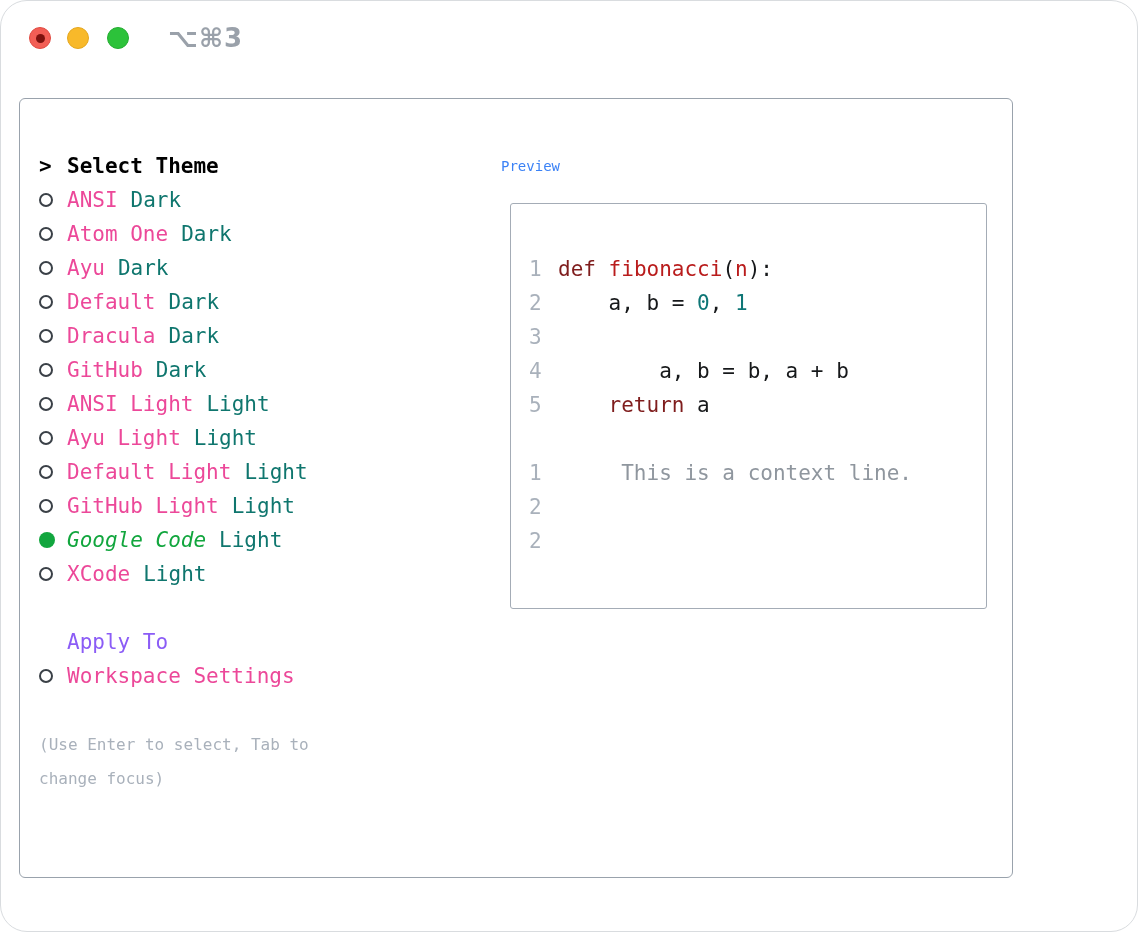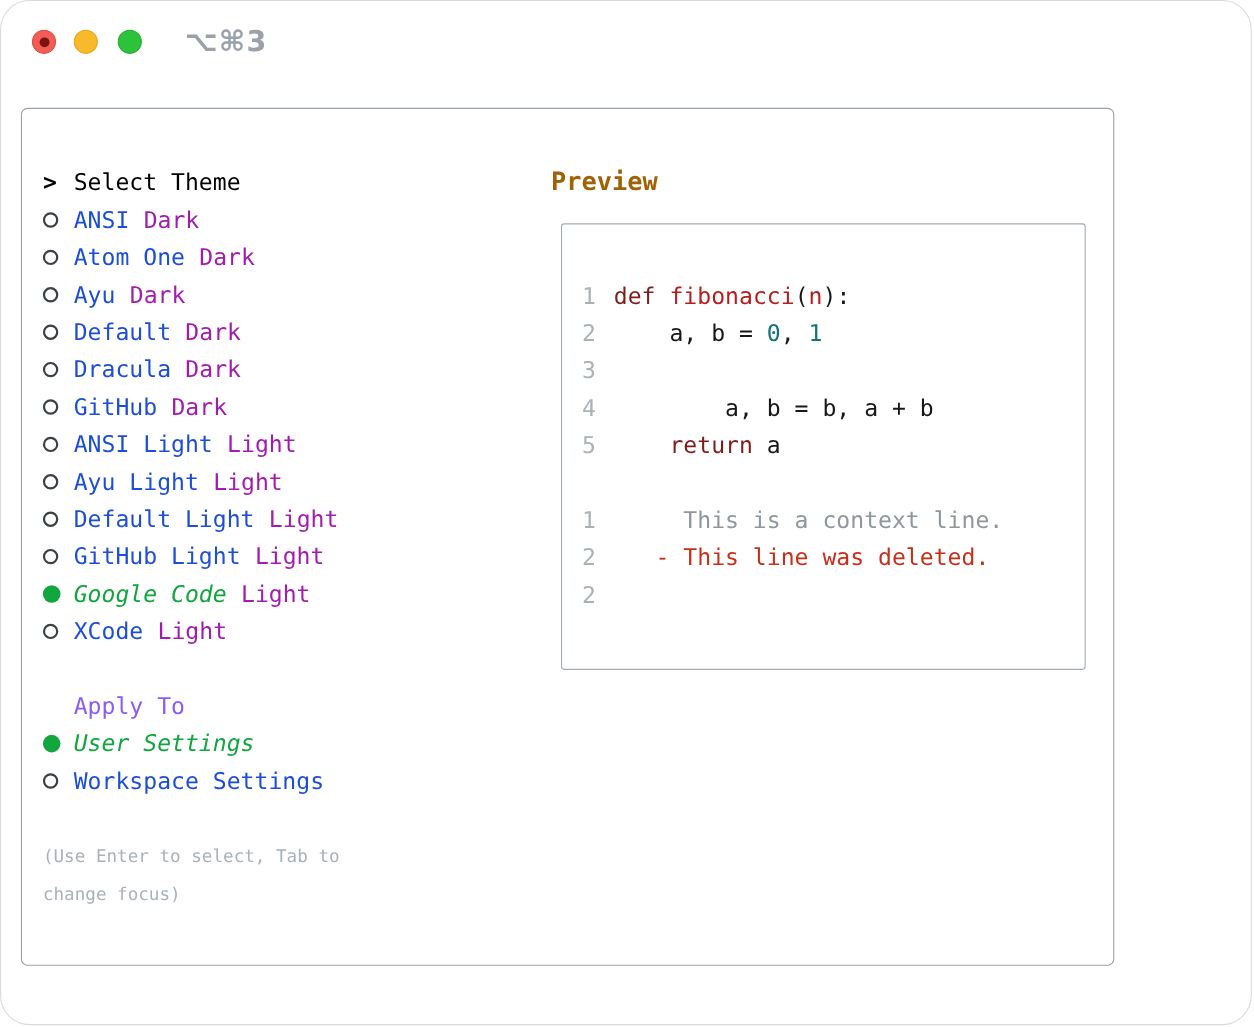--- a/index.html
+++ b/index.html
@@ -41,37 +41,37 @@
     width: 994px; height: 780px;
     border: 1.5px solid #99a2ac;
     border-radius: 6px;
     box-sizing: border-box;
     background: #ffffff;
   }
   .left-col { position: absolute; left: 19px; top: 50px; }
   .row { display: flex; align-items: center; height: 34px; font-size: 21px; color: #2f353c; }
   .marker { width: 28px; flex: none; display: flex; align-items: center; }
   .arrow { font-weight: bold; color: #000; }
-  .sect-title { font-weight: normal; color: #000; }
+  .sect-title { font-weight: bold; color: #000; }
   .circle {
     width: 14px; height: 14px; border-radius: 50%;
     border: 2px solid #3a4047; box-sizing: border-box;
   }
   .circle.sel { width: 16px; height: 16px; border: none; background: #12a63e; }
-  .t-name { color: #1d4ed8; white-space: pre; }
+  .t-name { color: #ec4899; white-space: pre; }
   .t-name.sel { color: #12a63e; font-style: italic; }
-  .t-variant { color: #a21caf; margin-left: 13px; white-space: pre; }
+  .t-variant { color: #0f766e; margin-left: 13px; white-space: pre; }
   .apply-title { color: #8b5cf6; }
   .spacer { height: 34px; }
   .help { height: 34px; display: flex; align-items: center; font-size: 16px; color: #a9b1bb; white-space: pre; }
   
   .preview-header {
     position: absolute; left: 481px; top: 50px; height: 34px;
     display: flex; align-items: center;
-    font-size: 23px; font-weight: bold; color: #a16207;
+    font-size: 14px; font-weight: normal; color: #3b82f6;
   }
   .preview-box {
     position: absolute; left: 490px; top: 104px;
     width: 477px; height: 406px;
     border: 1.5px solid #a4acb6; border-radius: 3px;
     box-sizing: border-box;
     padding: 48px 0 0 18px;
     overflow: hidden;
   }
   .prow { display: flex; align-items: center; height: 34px; font-size: 21px; }
@@ -199,26 +199,20 @@
       <div class="spacer"></div>
 
       <div class="row apply-title-row">
         <span class="marker"></span>
         <span class="apply-title">Apply To</span>
       </div>
 
       <div id="apply-list">
           <div class="row">
             <span class="marker">
-              <span class="circle sel"></span>
-            </span>
-            <span class="t-name sel">User Settings</span>
-          </div>
-          <div class="row">
-            <span class="marker">
               <span class="circle"></span>
             </span>
             <span class="t-name">Workspace Settings</span>
           </div>
         </div>
 
       <div class="spacer"></div>
 
       <div class="help">(Use Enter to select, Tab to</div>
       <div class="help">change focus)</div>
@@ -247,21 +241,20 @@
             <span class="lno">5</span>
             <span class="lcontent"><span class="c-pln">    </span><span class="c-kw">return</span><span class="c-pln"> a</span></span>
           </div>
           <div class="prow"></div>
           <div class="prow">
             <span class="lno">1</span>
             <span class="lcontent"><span class="c-ctx">     This is a context line.</span></span>
           </div>
           <div class="prow">
             <span class="lno">2</span>
-            <span class="lcontent"><span class="c-del">   - This line was deleted.</span></span>
           </div>
           <div class="prow">
             <span class="lno">2</span>
           </div>
         </div>
     </div>
 
   </div>
 </div>
 

